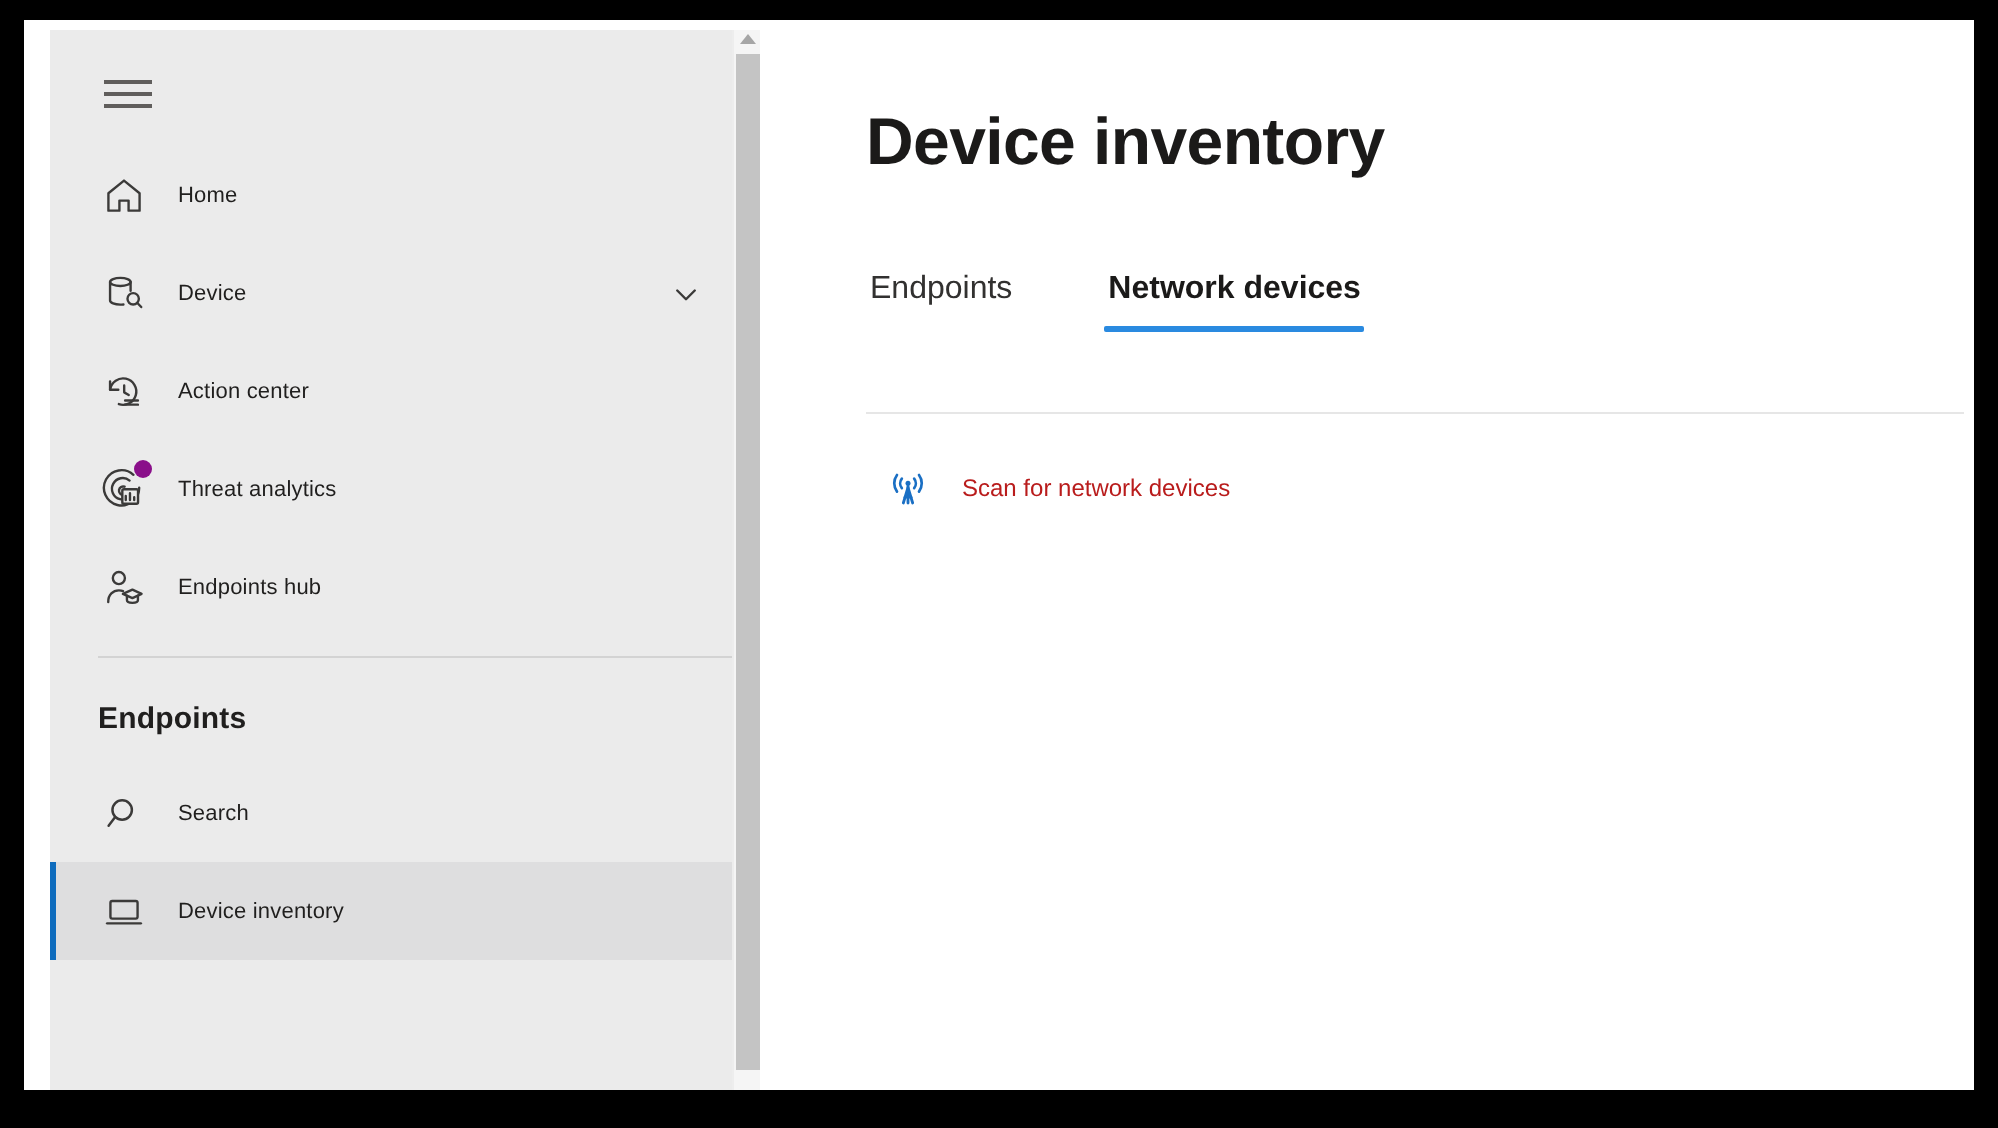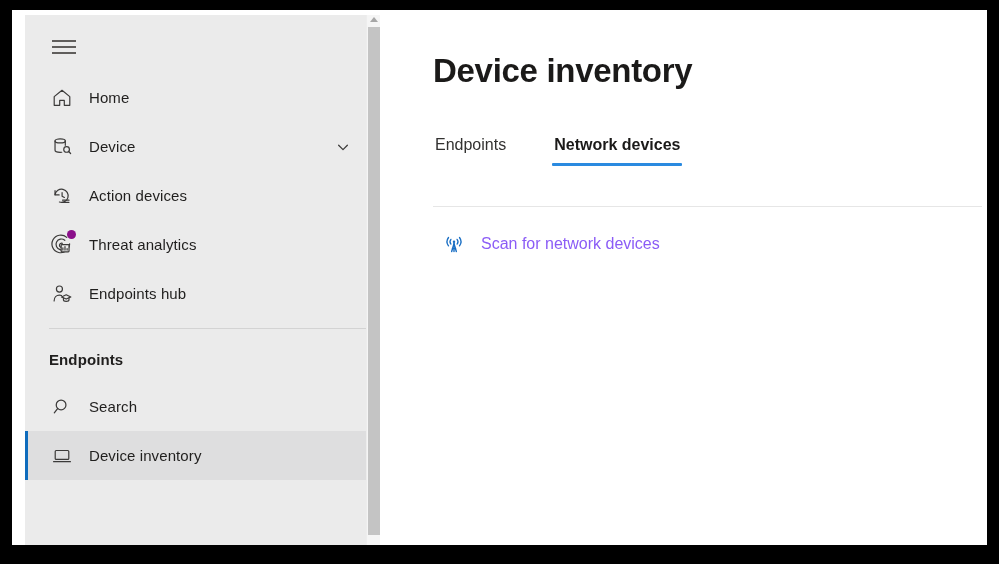--- a/index.html
+++ b/index.html
@@ -83,21 +83,21 @@
     width: 26px;
     height: 26px;
     flex: 0 0 26px;
     display: flex;
     align-items: center;
     justify-content: center;
     margin-right: 14px;
     position: relative;
   }
   .nav-item .lbl {
-    font-size: 15px;
+    font-size: 11px;
     color: #201f1e;
     letter-spacing: 0.1px;
     white-space: nowrap;
   }
   .nav-item .chev {
     position: absolute;
     right: 30px;
     top: 50%;
     transform: translateY(-50%);
     width: 14px;
@@ -246,22 +246,22 @@
   #scan-row .ico {
     width: 24px;
     height: 24px;
     flex: 0 0 24px;
     display: flex;
     align-items: center;
     justify-content: center;
     margin-right: 15px;
   }
   #scan-row .lbl {
-    font-size: 16px;
-    color: #8b5cf6;
+    font-size: 12px;
+    color: #b91c1c;
     white-space: nowrap;
   }
 
   svg { display: block; }
 </style>
 </head>
 <body>
 
 <div id="screen">
   <div id="page">
@@ -306,21 +306,21 @@
 
         <div class="nav-item">
           <span class="ico">
             <svg width="22" height="22" viewBox="0 0 24 24" fill="none" stroke="#3b3a39" stroke-width="1.3" stroke-linecap="round" stroke-linejoin="round">
               <path d="M4.4 10.6 A7.2 7.2 0 1 1 9.2 18.6"></path>
               <path d="M4.4 6.2 V10.8 H8.9"></path>
               <path d="M12.1 8.4 V12.2 L14.6 13.6"></path>
               <path d="M12.6 16.6 H19.6 M12.6 18.9 H19.6"></path>
             </svg>
           </span>
-          <span class="lbl">Action devices</span>
+          <span class="lbl">Action center</span>
         </div>
 
         <div class="nav-item">
           <span class="ico">
             <svg width="23" height="23" viewBox="0 0 24 24" fill="none" stroke="#3b3a39" stroke-width="1.25" stroke-linecap="round" stroke-linejoin="round">
               <path d="M16.4 4.6 A9.2 9.2 0 1 0 19.4 11.3"></path>
               <path d="M14.4 7.6 A5.6 5.6 0 1 0 16.4 12.1"></path>
               <path d="M11.8 10.8 A2.2 2.2 0 1 0 13.2 12.4"></path>
               <rect x="10.6" y="12.1" width="8.2" height="7.6" rx="0.8" fill="#ebebeb"></rect>
               <path d="M12.4 17.8 V15.6 M14.6 17.8 V14.2 M16.8 17.8 V16.3"></path>

